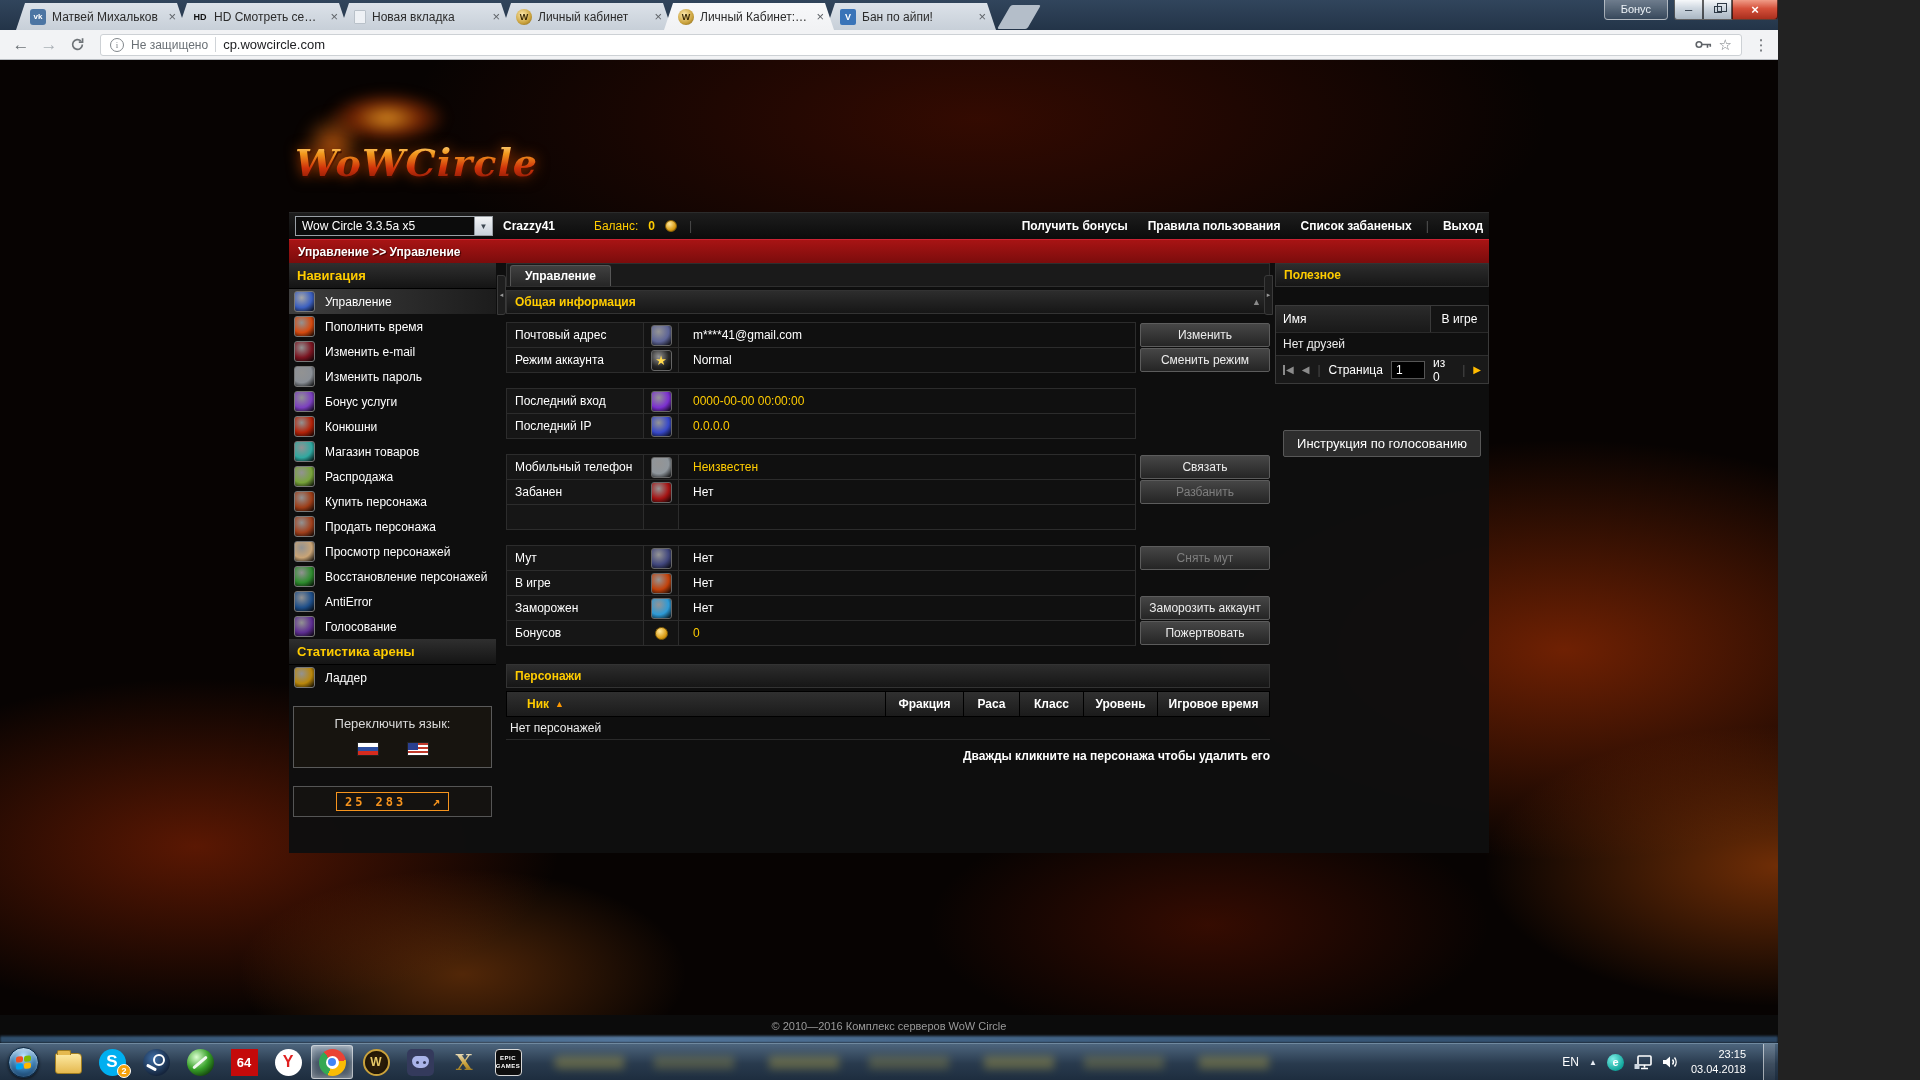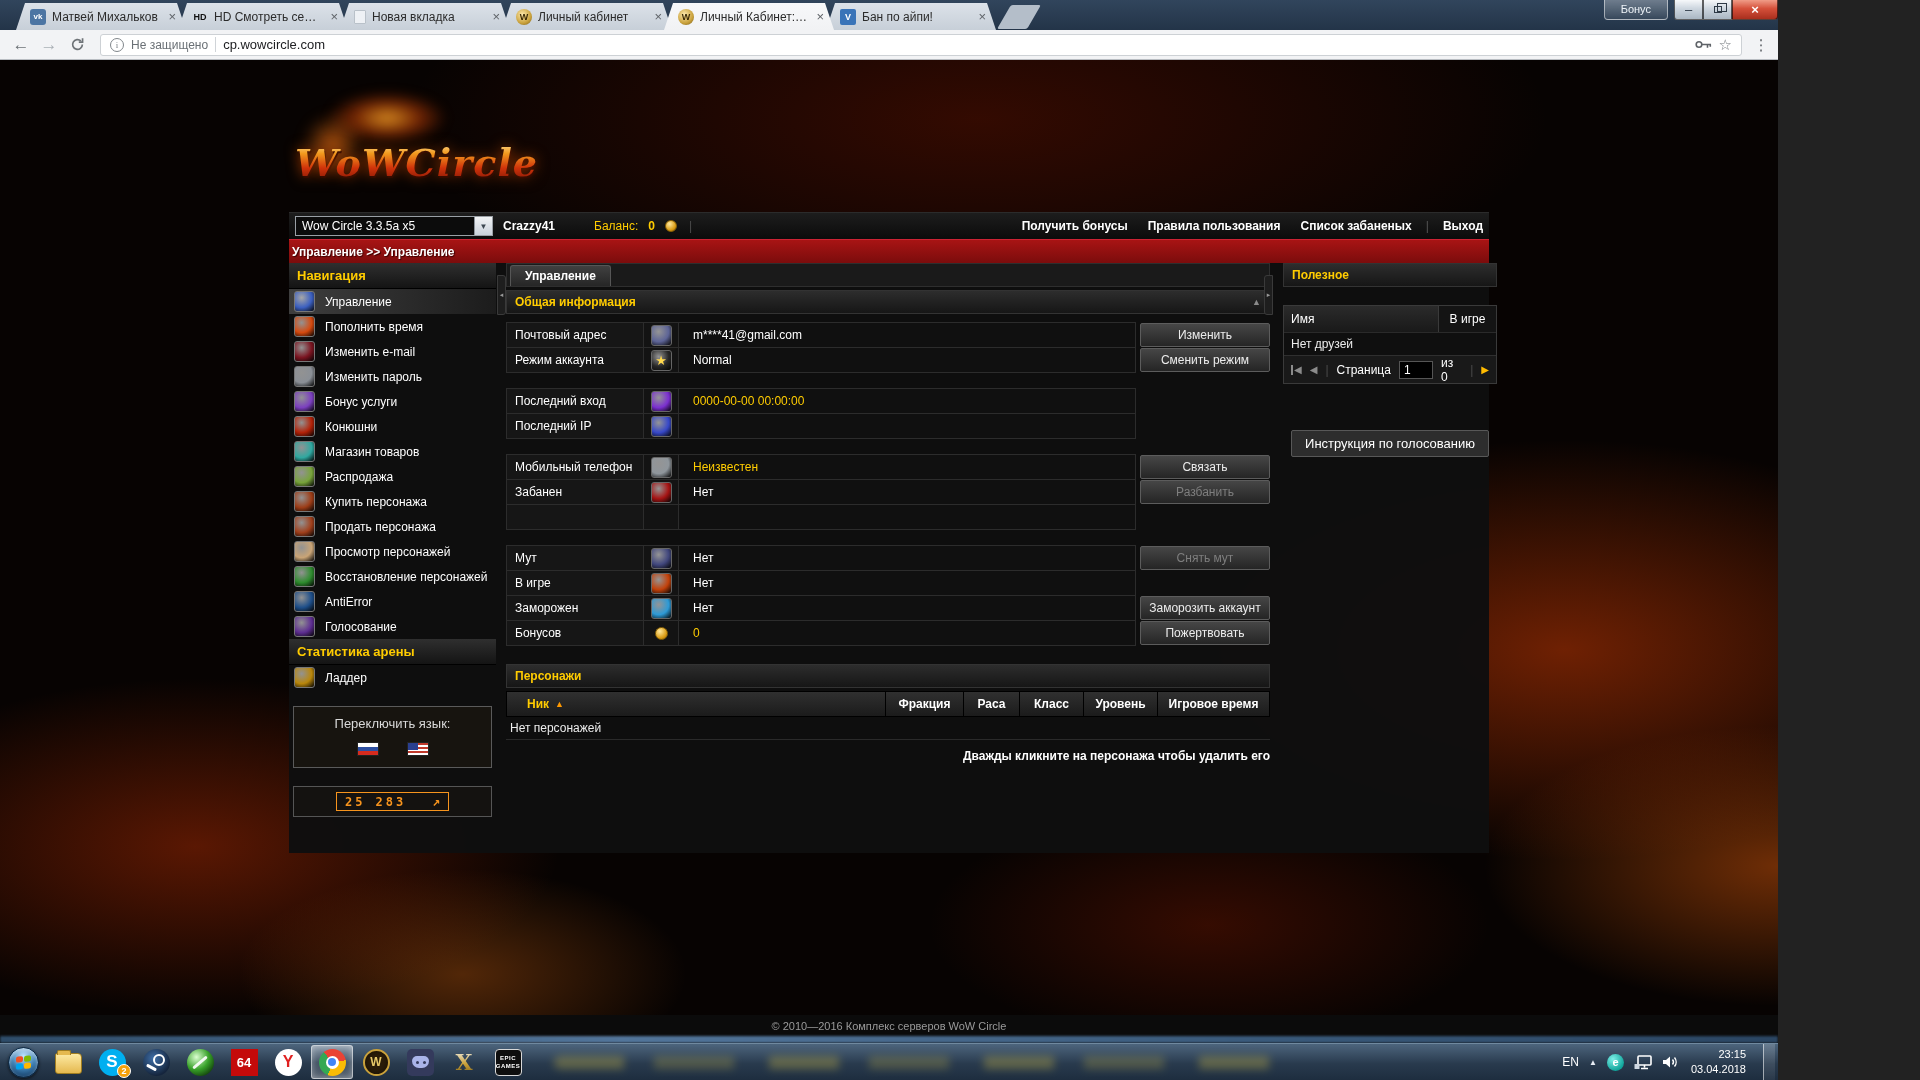--- a/index.html
+++ b/index.html
@@ -78,26 +78,26 @@
   .balance-label { color:#fc0; }
   .balance-value { color:#fc0; font-weight:bold; }
   .coin-icon { width:12px; height:12px; border-radius:50%; flex:none;
     background:radial-gradient(circle at 35% 30%, #ffe89c, #d99a12 65%, #7e5405); border:1px solid #8a6206; }
   .topbar-sep { color:#4a4a4a; margin:0 2px; }
   .toplinks { margin-left:auto; display:flex; align-items:center; gap:20px; font-weight:bold; }
   .toplink { color:#fff; }
   .toplink-sep { color:#555; font-weight:normal; margin:0 -6px; }
 
   .breadcrumb { height:24px; background:linear-gradient(#a81414,#7b0c0c); border-top:1px solid #c23; display:flex; align-items:center;
-    padding:0 3px; color:#fff; font-weight:bold; font-size:12px; text-shadow:1px 1px 1px #3a0000; }
+    padding:0 9px; color:#fff; font-weight:bold; font-size:12px; text-shadow:1px 1px 1px #3a0000; }
 
   .site-body { display:flex; background:rgba(14,14,14,.97); min-height:590px; position:relative; padding-bottom:10px; align-items:flex-start; }
   .nav-col { width:207px; flex:none; }
   .main-col { width:764px; flex:none; margin-left:10px; }
-  .right-col { width:214px; flex:none; margin-left:13px; }
+  .right-col { width:214px; flex:none; margin-left:5px; }
 
   .side-header { height:26px; background:linear-gradient(#2f2f2f,#141414); border-bottom:1px solid #000;
     color:#fc0; font-weight:bold; font-size:13px; display:flex; align-items:center; padding:0 8px; }
   .nav-item { height:25px; display:flex; align-items:center; gap:10px; padding:0 5px; color:#fff; font-size:12px; }
   .nav-item.active { background:linear-gradient(90deg,#3e3e3e,#1c1c1c); }
   .nico { width:21px; height:21px; border-radius:3px; border:1px solid #777; flex:none; }
 
   .lang-box { margin:16px 4px 0; border:1px solid #5a5a5a; background:#17140f; padding:9px 0 11px; text-align:center; color:#d9d9d9; font-size:13px; }
   .flags { display:flex; justify-content:center; gap:28px; margin-top:11px; }
   .flag { width:22px; height:14px; border:1px solid #222; position:relative; }
@@ -457,20 +457,21 @@
                     <div class="vcell hl">0000-00-00 00:00:00</div>
                   </div>
                   <div class="btn-col"></div>
                 </div>
                 <div class="irow">
                   <div class="row-main">
                     <div class="lcell">Последний IP</div>
                     <div class="iccell">
                       <span class="rico" style="background: radial-gradient(circle at 35% 30%, rgba(255, 255, 255, 0.55), rgb(55, 72, 200) 55%, rgba(0, 0, 0, 0.9));"></span>
                     </div>
+                    <div class="vcell hl">0.0.0.0</div>
                   </div>
                   <div class="btn-col"></div>
                 </div>
               </div>
               <div class="iblock">
                 <div class="irow">
                   <div class="row-main">
                     <div class="lcell">Мобильный телефон</div>
                     <div class="iccell">
                       <span class="rico" style="background: radial-gradient(circle at 35% 30%, rgba(255, 255, 255, 0.55), rgb(143, 150, 156) 55%, rgba(0, 0, 0, 0.9));"></span>

